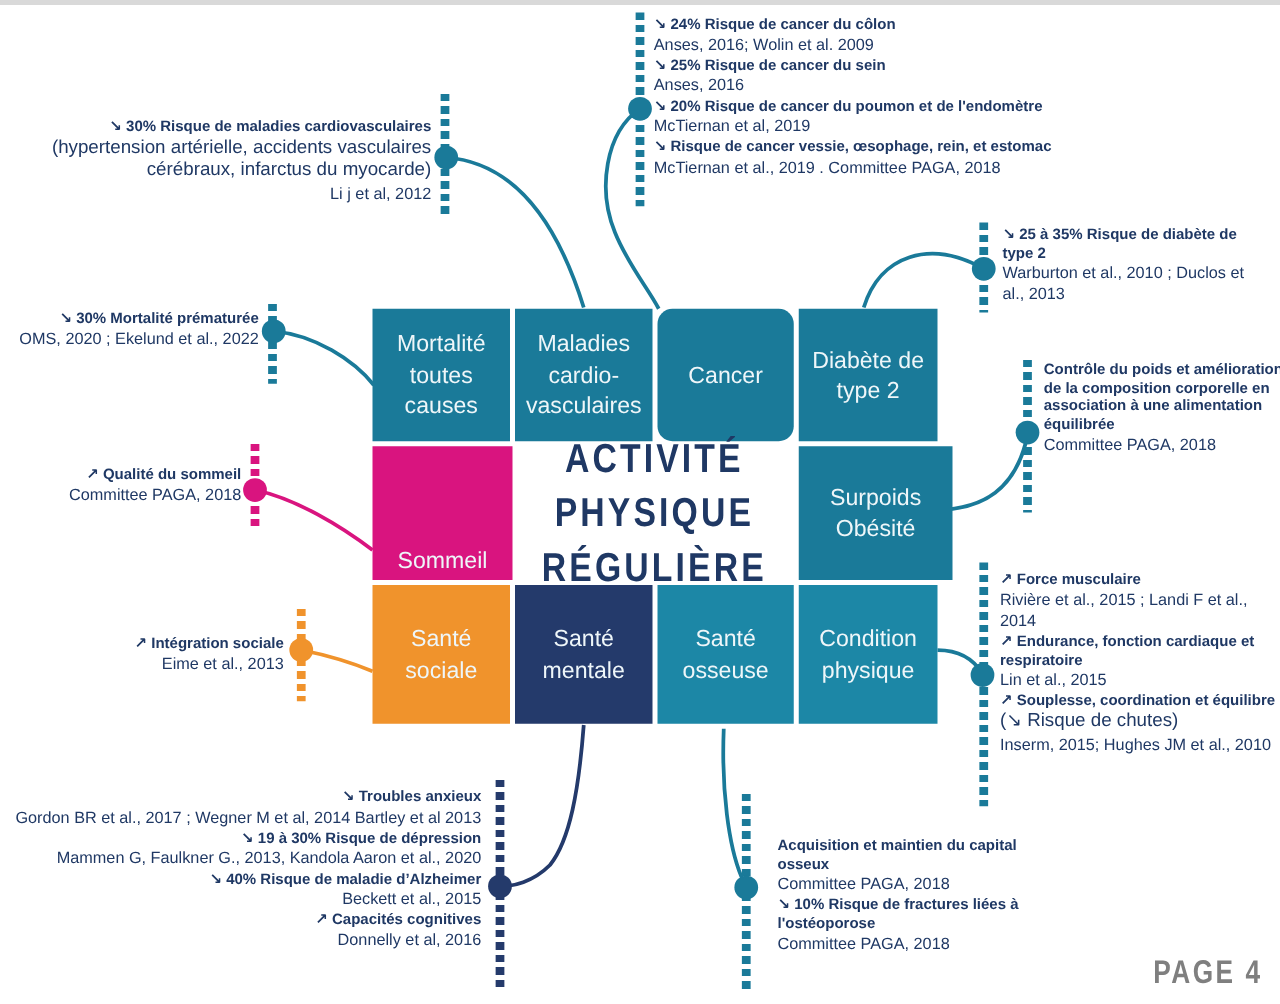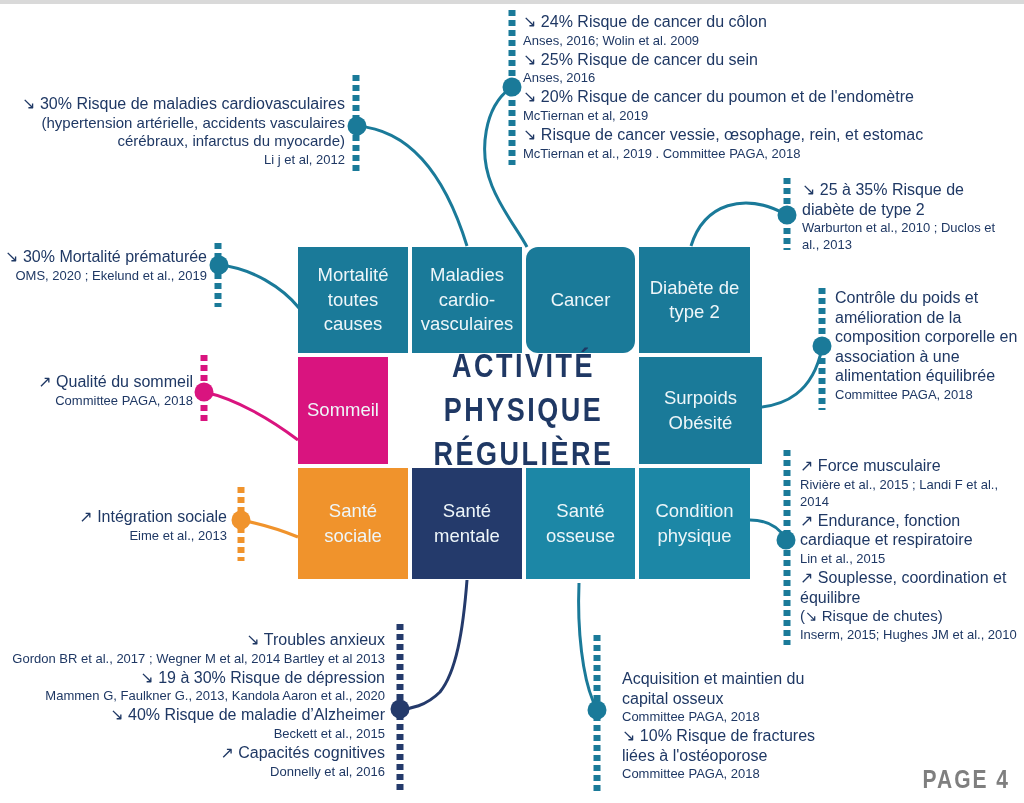--- a/index.html
+++ b/index.html
@@ -13,21 +13,21 @@
   .teal2{background:#1C87A6;}
   .magenta{background:#D9147F;}
   .orange{background:#F0932C;}
   .navy{background:#243A6B;}
   .center-title{position:absolute;z-index:2;display:flex;flex-direction:column;align-items:center;
         justify-content:center;text-align:center;color:#1F3864;font-weight:bold;
         font-size:27px;letter-spacing:2.5px;text-transform:uppercase;line-height:1.35;
         transform:scaleY(1.2);}
   .callout{position:absolute;z-index:3;}
   .ra{text-align:right;}
-  .c-title{font-weight:normal;font-size:16px;line-height:1.22;margin-top:1px;}
+  .c-title{font-weight:bold;font-size:12px;line-height:1.22;margin-top:1px;}
   .c-sub{font-size:15px;line-height:1.25;}
   .c-cite{font-size:13px;line-height:1.32;}
   .dash{position:absolute;z-index:2;width:7px;transform:translateX(-50%);}
   .dash.t{background:repeating-linear-gradient(to bottom,#1A7A99 0 6px,transparent 6px 10px);}
   .dash.m{background:repeating-linear-gradient(to bottom,#D9147F 0 6px,transparent 6px 10px);}
   .dash.o{background:repeating-linear-gradient(to bottom,#F0932C 0 6px,transparent 6px 10px);}
   .dash.n{background:repeating-linear-gradient(to bottom,#243A6B 0 6px,transparent 6px 10px);}
   .dot{position:absolute;z-index:4;width:19px;height:19px;border-radius:50%;transform:translate(-50%,-50%);}
   .dot.t{background:#1A7A99;} .dot.m{background:#D9147F;} .dot.o{background:#F0932C;} .dot.n{background:#243A6B;}
   #pagelabel{position:absolute;z-index:3;right:14px;bottom:12px;color:#7f7f7f;font-weight:bold;
@@ -81,21 +81,21 @@
     </div>
   <div class="tile teal" style="left:412px;top:247px;width:110px;height:106px;">
       <span>Maladies cardio-vasculaires</span>
     </div>
   <div class="tile teal" style="left:526px;top:247px;width:109px;height:106px;border-radius:12px;">
       <span>Cancer</span>
     </div>
   <div class="tile teal" style="left:639px;top:247px;width:111px;height:106px;">
       <span>Diabète de type 2</span>
     </div>
-  <div class="tile magenta" style="left:298px;top:357px;width:90px;height:107px;">
+  <div class="tile magenta" style="left:298px;top:357px;width:112px;height:107px;align-items:flex-end;">
       <span>Sommeil</span>
     </div>
   <div class="tile teal" style="left:639px;top:357px;width:123px;height:107px;">
       <span>Surpoids Obésité</span>
     </div>
   <div class="tile orange" style="left:298px;top:468px;width:110px;height:111px;">
       <span>Santé sociale</span>
     </div>
   <div class="tile navy" style="left:412px;top:468px;width:110px;height:111px;">
       <span>Santé mentale</span>
@@ -144,21 +144,21 @@
     <div class="c-cite">Rivière et al., 2015 ; Landi F et al., 2014</div>
     <div class="c-title">↗ Endurance, fonction cardiaque et respiratoire</div>
     <div class="c-cite">Lin et al., 2015</div>
     <div class="c-title">↗ Souplesse, coordination et équilibre</div>
     <div class="c-sub">(↘ Risque de chutes)</div>
     <div class="c-cite">Inserm, 2015;  Hughes JM et al., 2010</div>
   </div>
 
   <div class="callout ra" style="right:817px;top:246px;width:205px;">
     <div class="c-title">↘ 30% Mortalité prématurée</div>
-    <div class="c-cite">OMS, 2020 ; Ekelund et al., 2019</div>
+    <div class="c-cite">OMS, 2020 ; Ekelund et al., 2022</div>
   </div>
 
   <div class="callout ra" style="right:831px;top:371px;width:190px;">
     <div class="c-title">↗ Qualité du sommeil</div>
     <div class="c-cite">Committee PAGA, 2018</div>
   </div>
 
   <div class="callout ra" style="right:797px;top:506px;width:200px;">
     <div class="c-title">↗ Intégration sociale</div>
     <div class="c-cite">Eime et al., 2013</div>

